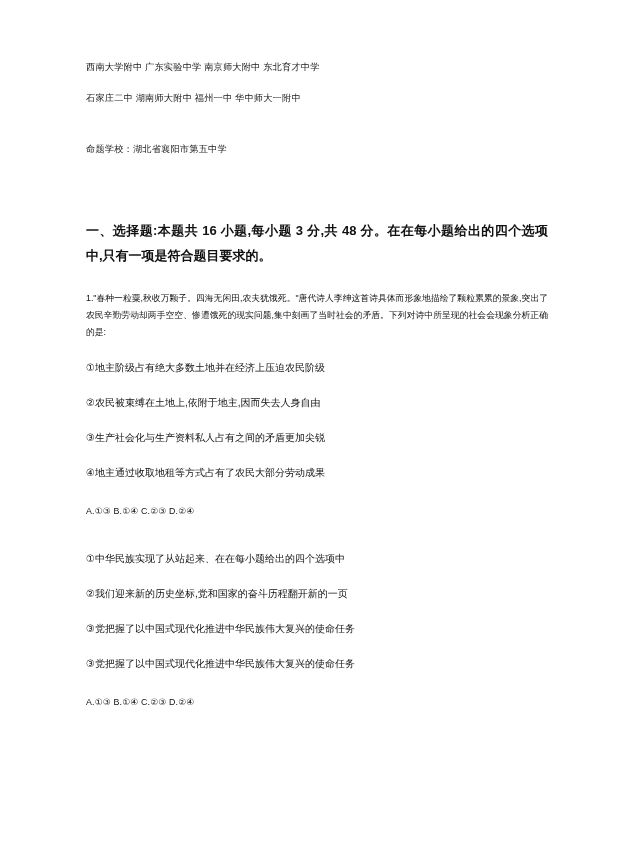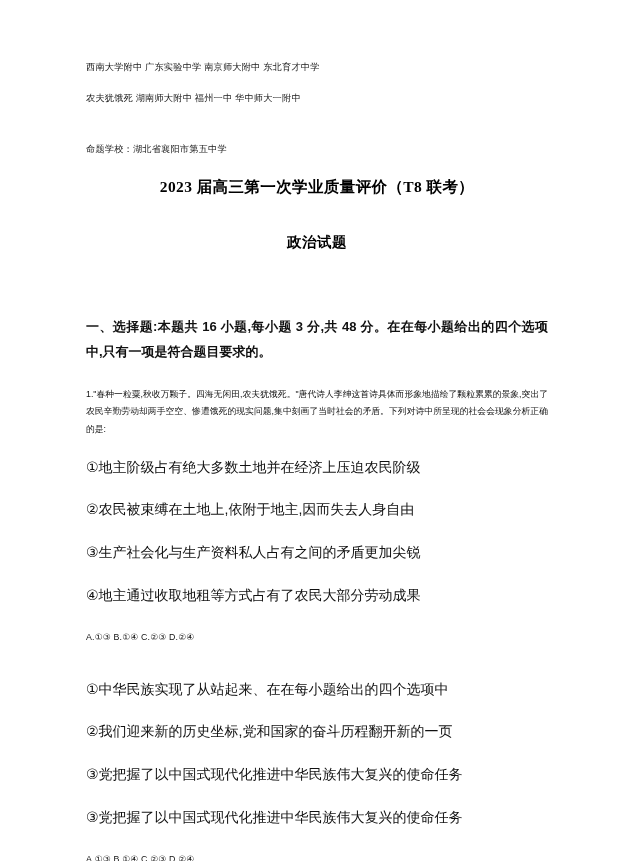--- a/index.html
+++ b/index.html
@@ -84,21 +84,21 @@
   }
   .q-stem {
     font-size: 8.8px;
     line-height: 1.95;
     text-align: justify;
     margin: 0;
     font-family: "Liberation Sans", "DejaVu Sans", sans-serif;
     color: #111111;
   }
   .q-option {
-    font-size: 14px;
+    font-size: 10px;
     line-height: 1.9;
     margin: 16px 0 0 0;
     font-family: "Liberation Sans", "DejaVu Sans", sans-serif;
     color: #111111;
     white-space: nowrap;
   }
   .q-answers {
     font-size: 8.8px;
     line-height: 1.9;
     margin: 21px 0 0 0;
@@ -113,27 +113,25 @@
 </style>
 </head>
 <body>
 
 <div class="page">
   <div class="sheet">
     <div class="content">
 
       <div class="school-header">
         <p class="school-line">西南大学附中  广东实验中学  南京师大附中  东北育才中学</p>
-        <p class="school-line">农夫犹饿死  湖南师大附中  福州一中  华中师大一附中</p>
+        <p class="school-line">石家庄二中  湖南师大附中  福州一中  华中师大一附中</p>
         <p class="school-line">命题学校：湖北省襄阳市第五中学</p>
       </div>
 
       <div class="title-block">
-        <h1 class="exam-title">2023 届高三第一次学业质量评价（T8 联考）</h1>
-        <h2 class="subject-title">政治试题</h2>
       </div>
 
       <p class="section-heading">一、选择题:本题共 16 小题,每小题 3 分,共 48 分。在在每小题给出的四个选项中,只有一项是符合题目要求的。</p>
 
       <div class="question">
         <p class="q-stem">1."春种一粒粟,秋收万颗子。四海无闲田,农夫犹饿死。"唐代诗人李绅这首诗具体而形象地描绘了颗粒累累的景象,突出了农民辛勤劳动却两手空空、惨遭饿死的现实问题,集中刻画了当时社会的矛盾。下列对诗中所呈现的社会会现象分析正确的是:</p>
         <p class="q-option">①地主阶级占有绝大多数土地并在经济上压迫农民阶级</p>
         <p class="q-option">②农民被束缚在土地上,依附于地主,因而失去人身自由</p>
         <p class="q-option">③生产社会化与生产资料私人占有之间的矛盾更加尖锐</p>
         <p class="q-option">④地主通过收取地租等方式占有了农民大部分劳动成果</p>

